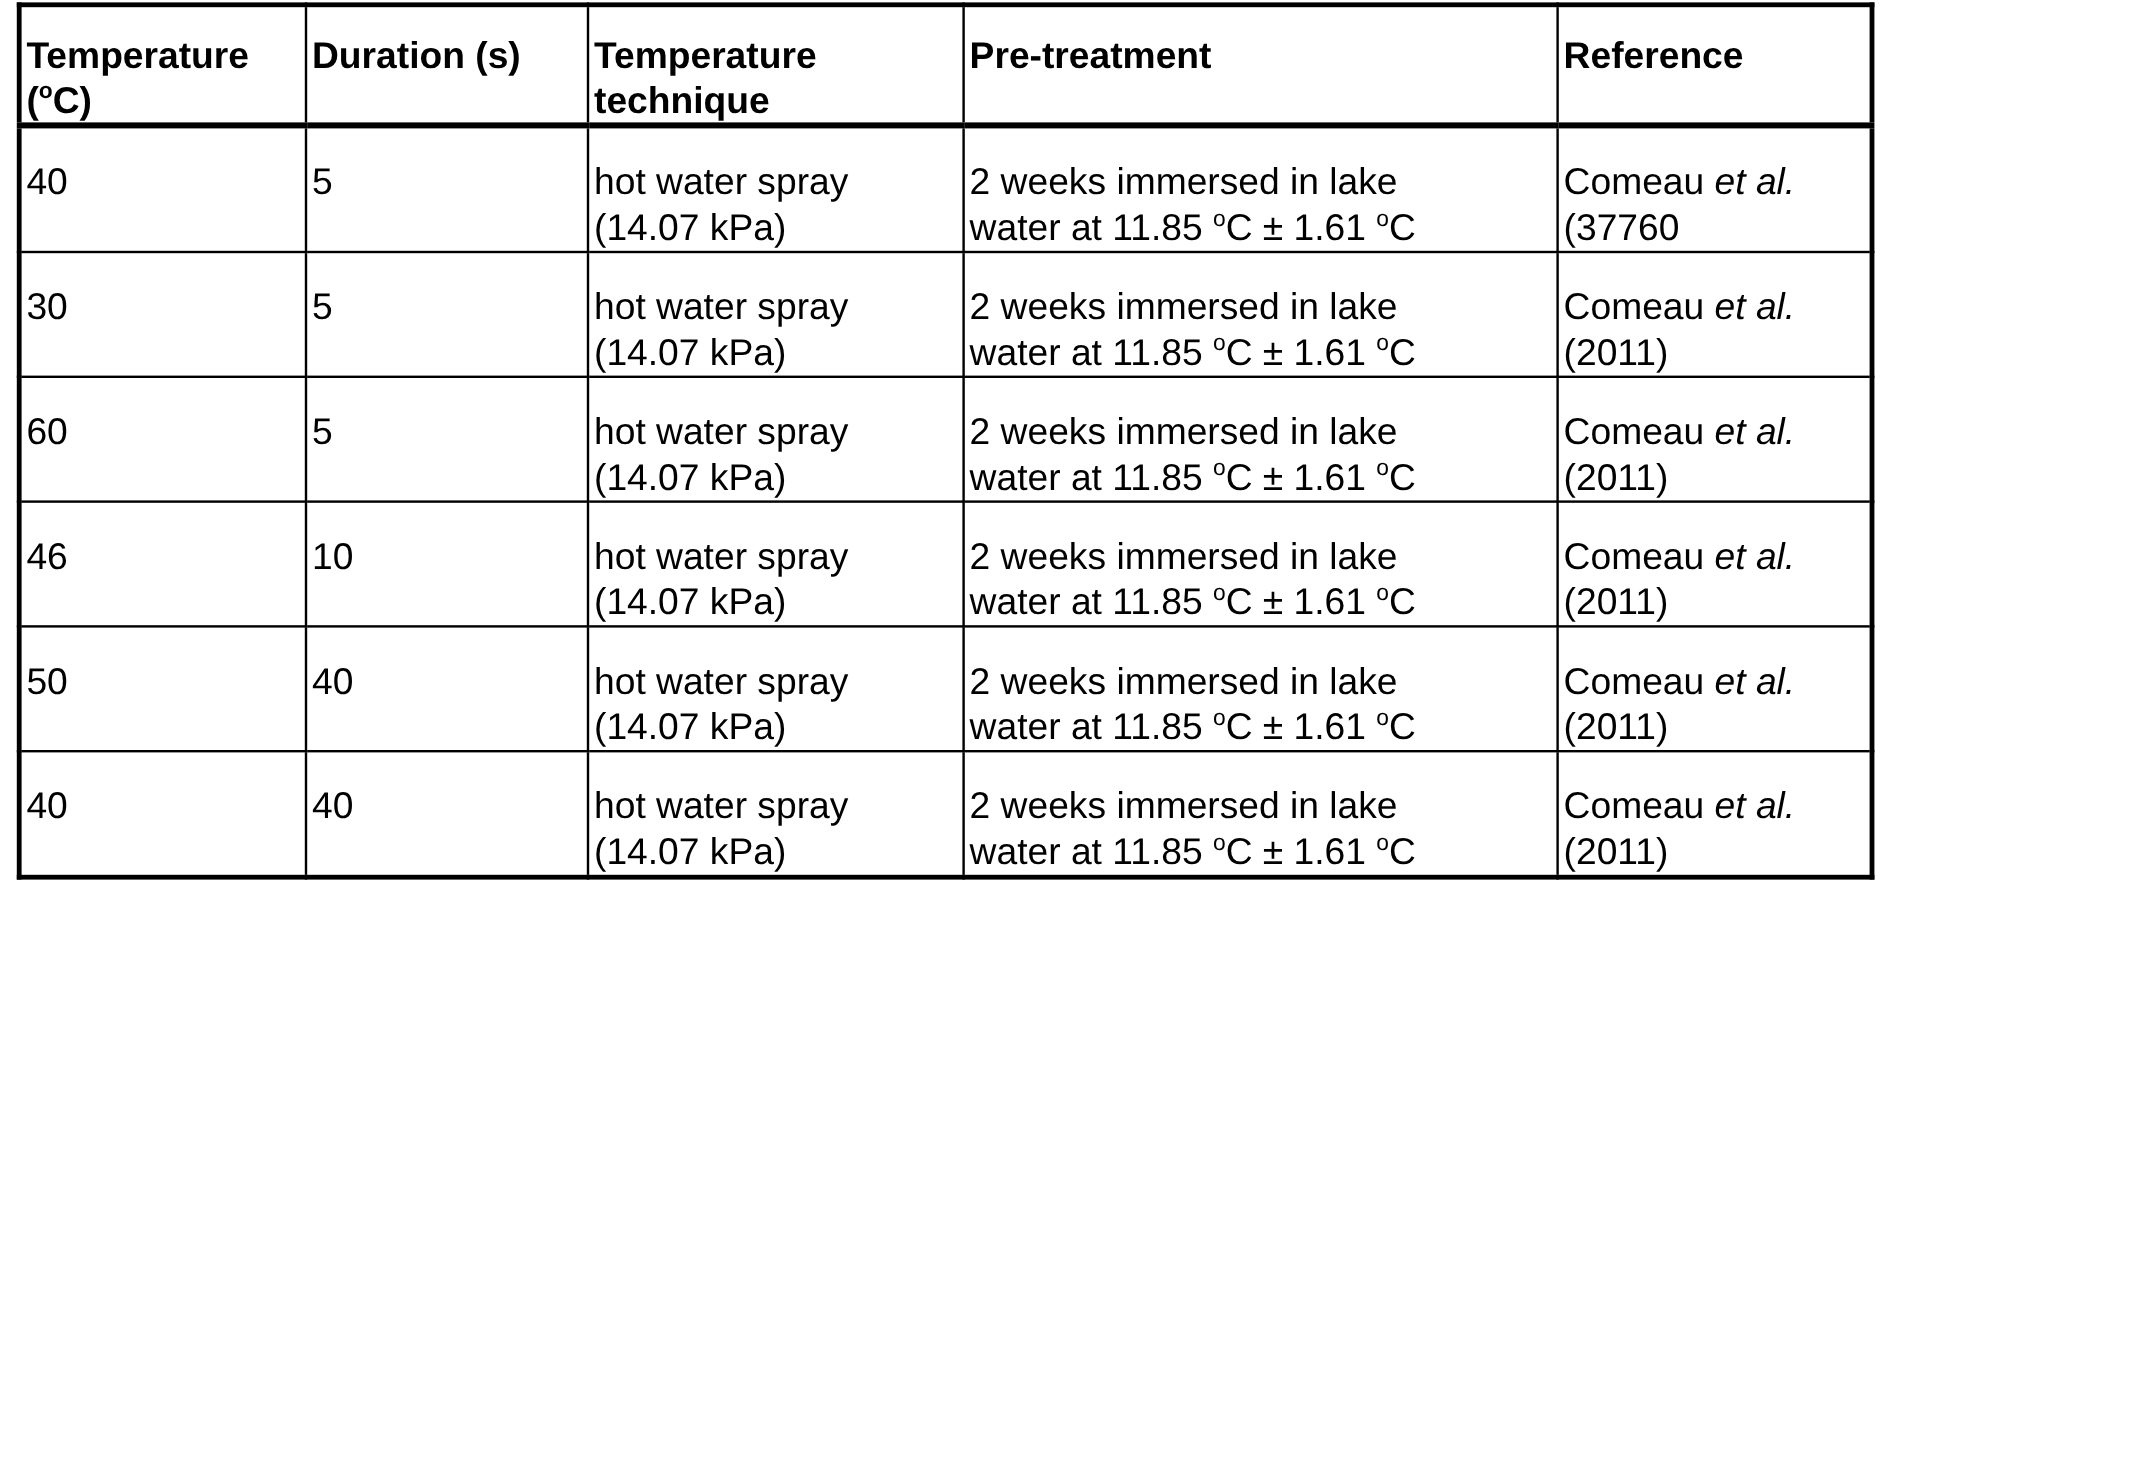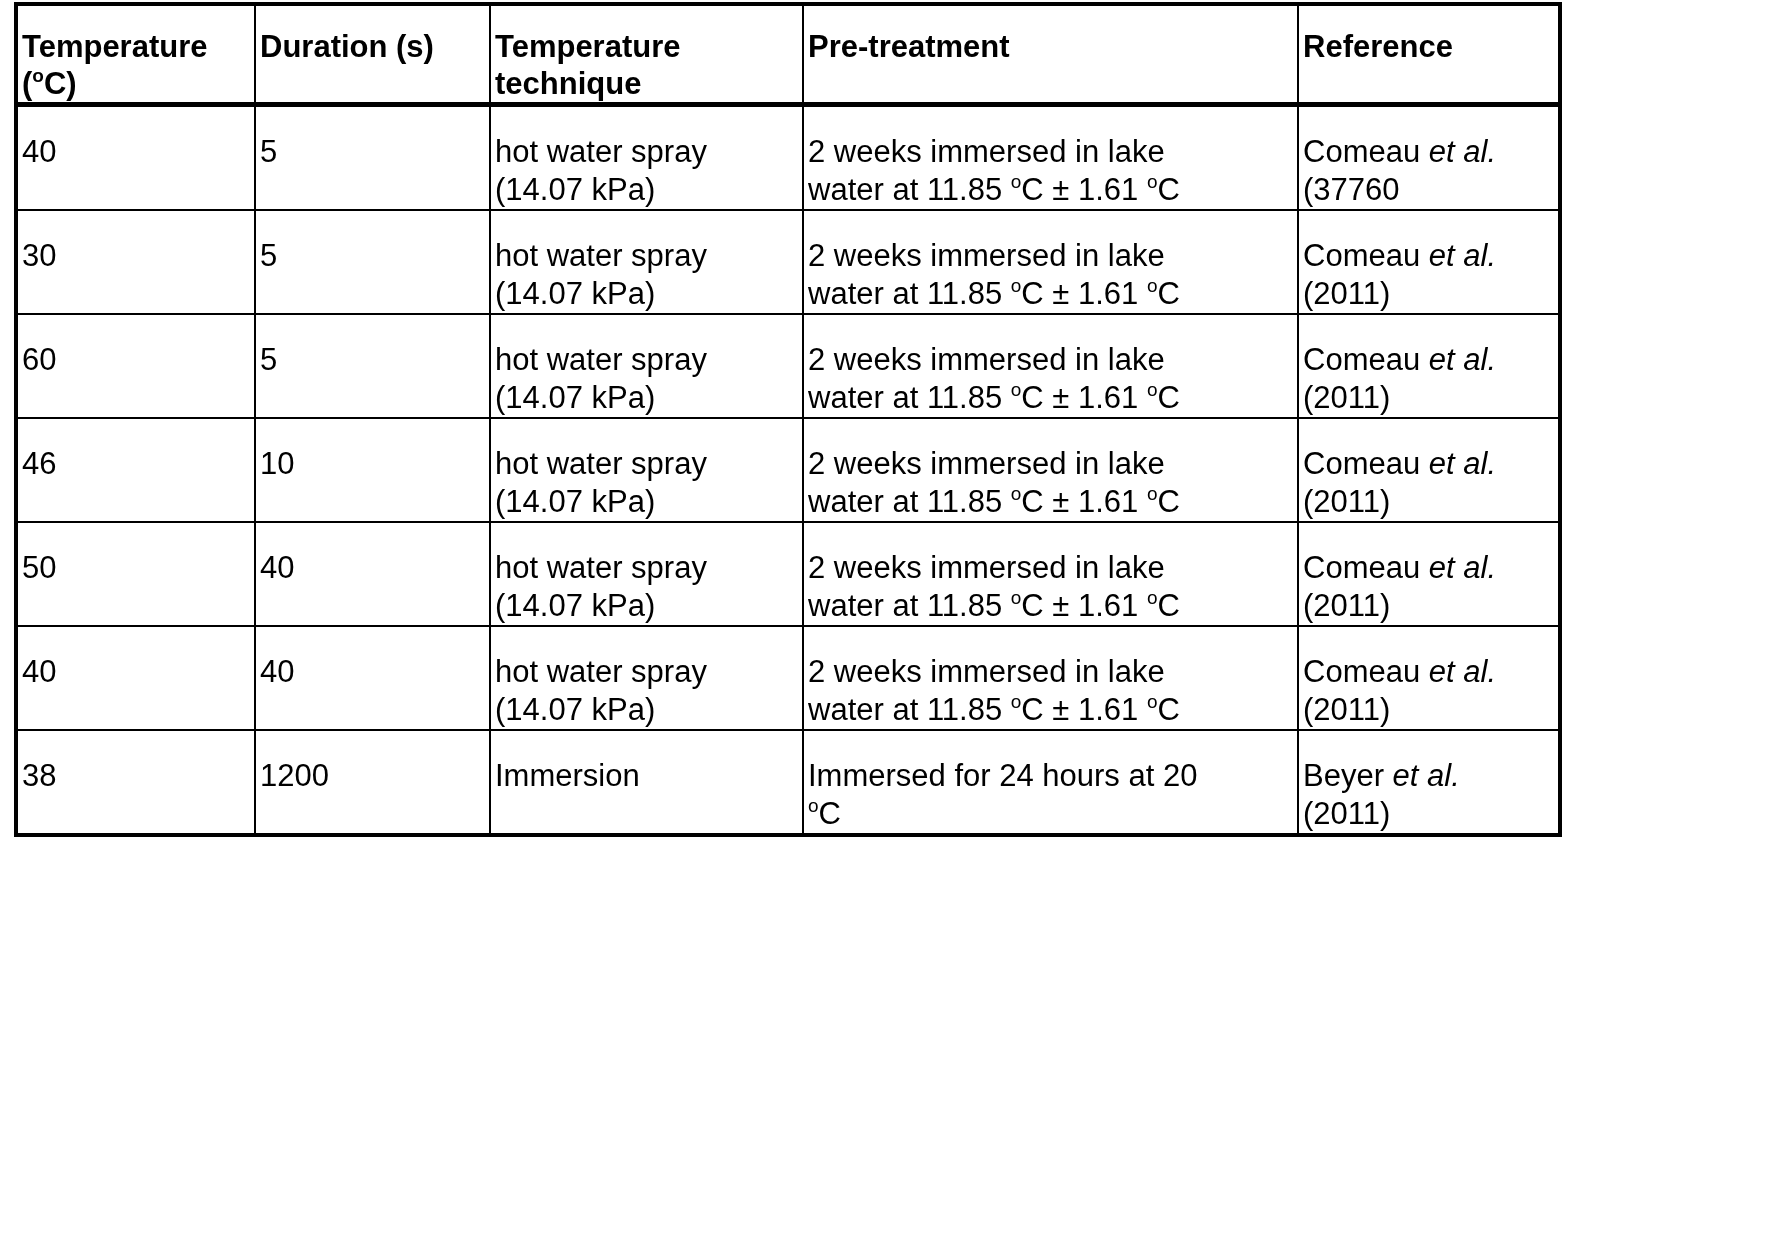--- a/index.html
+++ b/index.html
@@ -69,21 +69,14 @@
         <td><span>2 weeks immersed in lake</span><br><span>water at 11.85 </span><sup>o</sup><span>C ± 1.61 </span><sup>o</sup><span>C</span></td>
         <td><span>Comeau </span><i>et al.</i><br><span>(2011)</span></td>
       </tr>
       <tr>
         <td><span>40</span></td>
         <td><span>40</span></td>
         <td><span>hot water spray</span><br><span>(14.07 kPa)</span></td>
         <td><span>2 weeks immersed in lake</span><br><span>water at 11.85 </span><sup>o</sup><span>C ± 1.61 </span><sup>o</sup><span>C</span></td>
         <td><span>Comeau </span><i>et al.</i><br><span>(2011)</span></td>
       </tr>
-      <tr>
-        <td><span>38</span></td>
-        <td><span>1200</span></td>
-        <td><span>Immersion</span></td>
-        <td><span>Immersed for 24 hours at 20</span><br><sup>o</sup><span>C</span></td>
-        <td><span>Beyer </span><i>et al.</i><br><span>(2011)</span></td>
-      </tr>
     </tbody>
 </table>
 
 </body></html>

